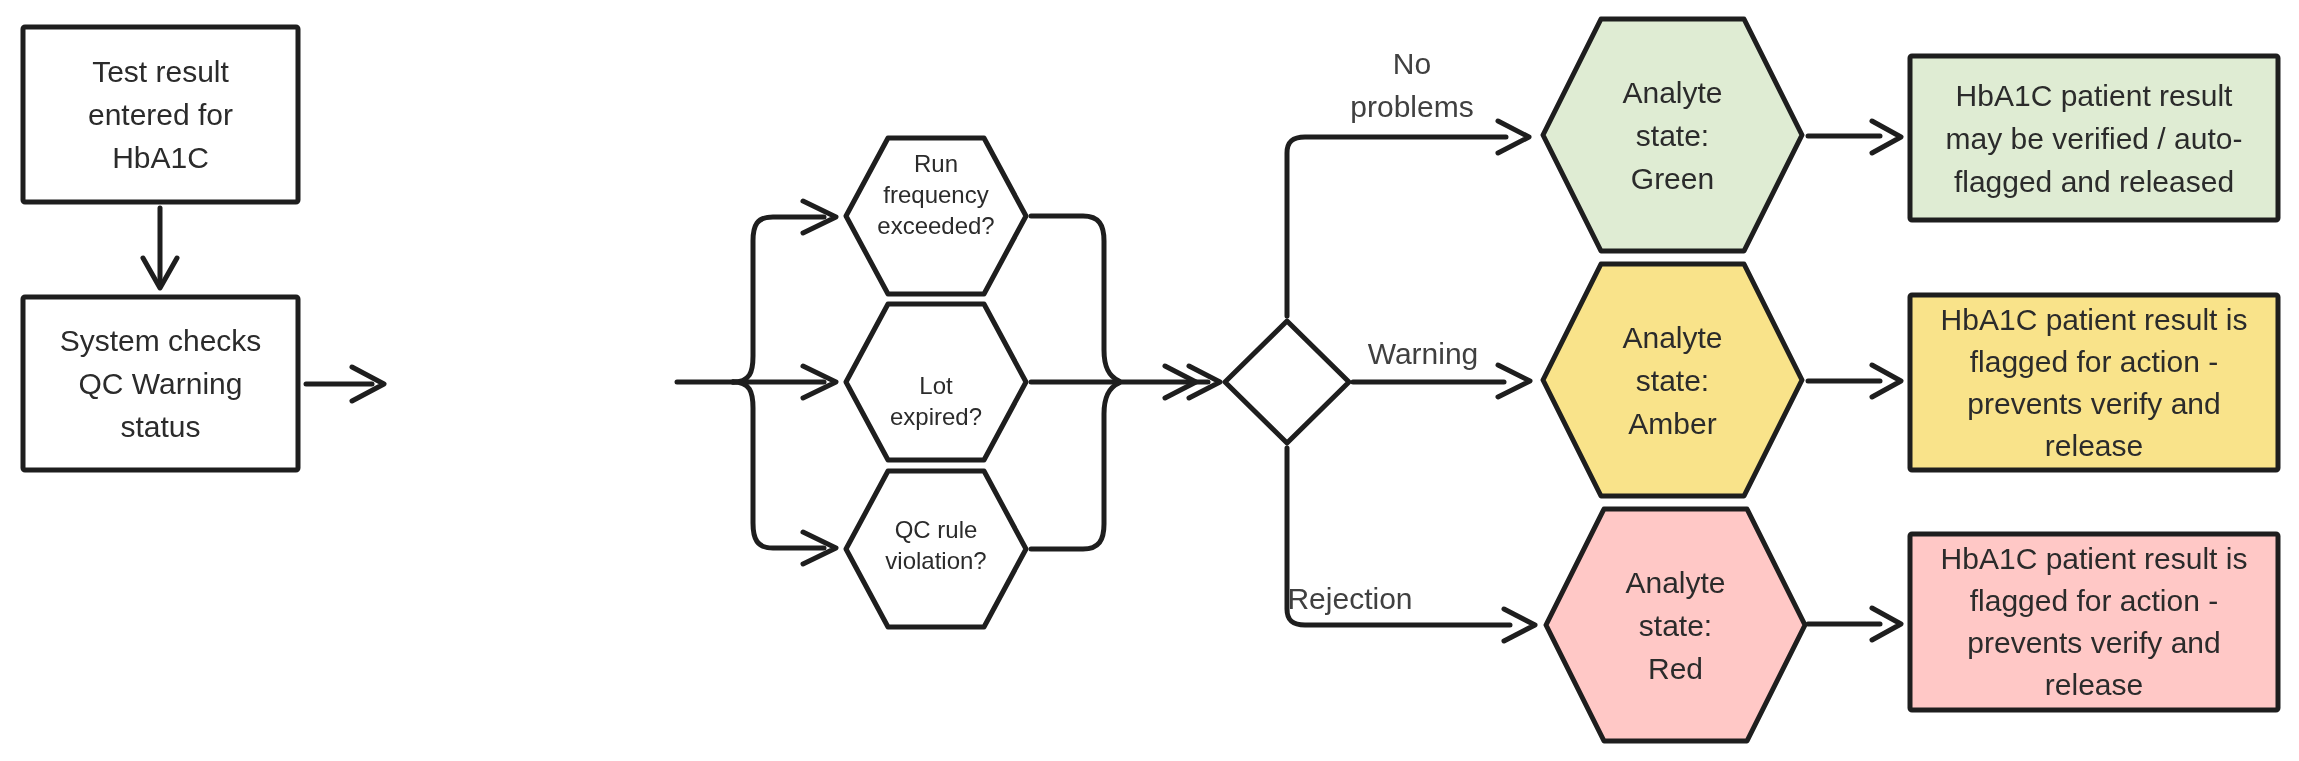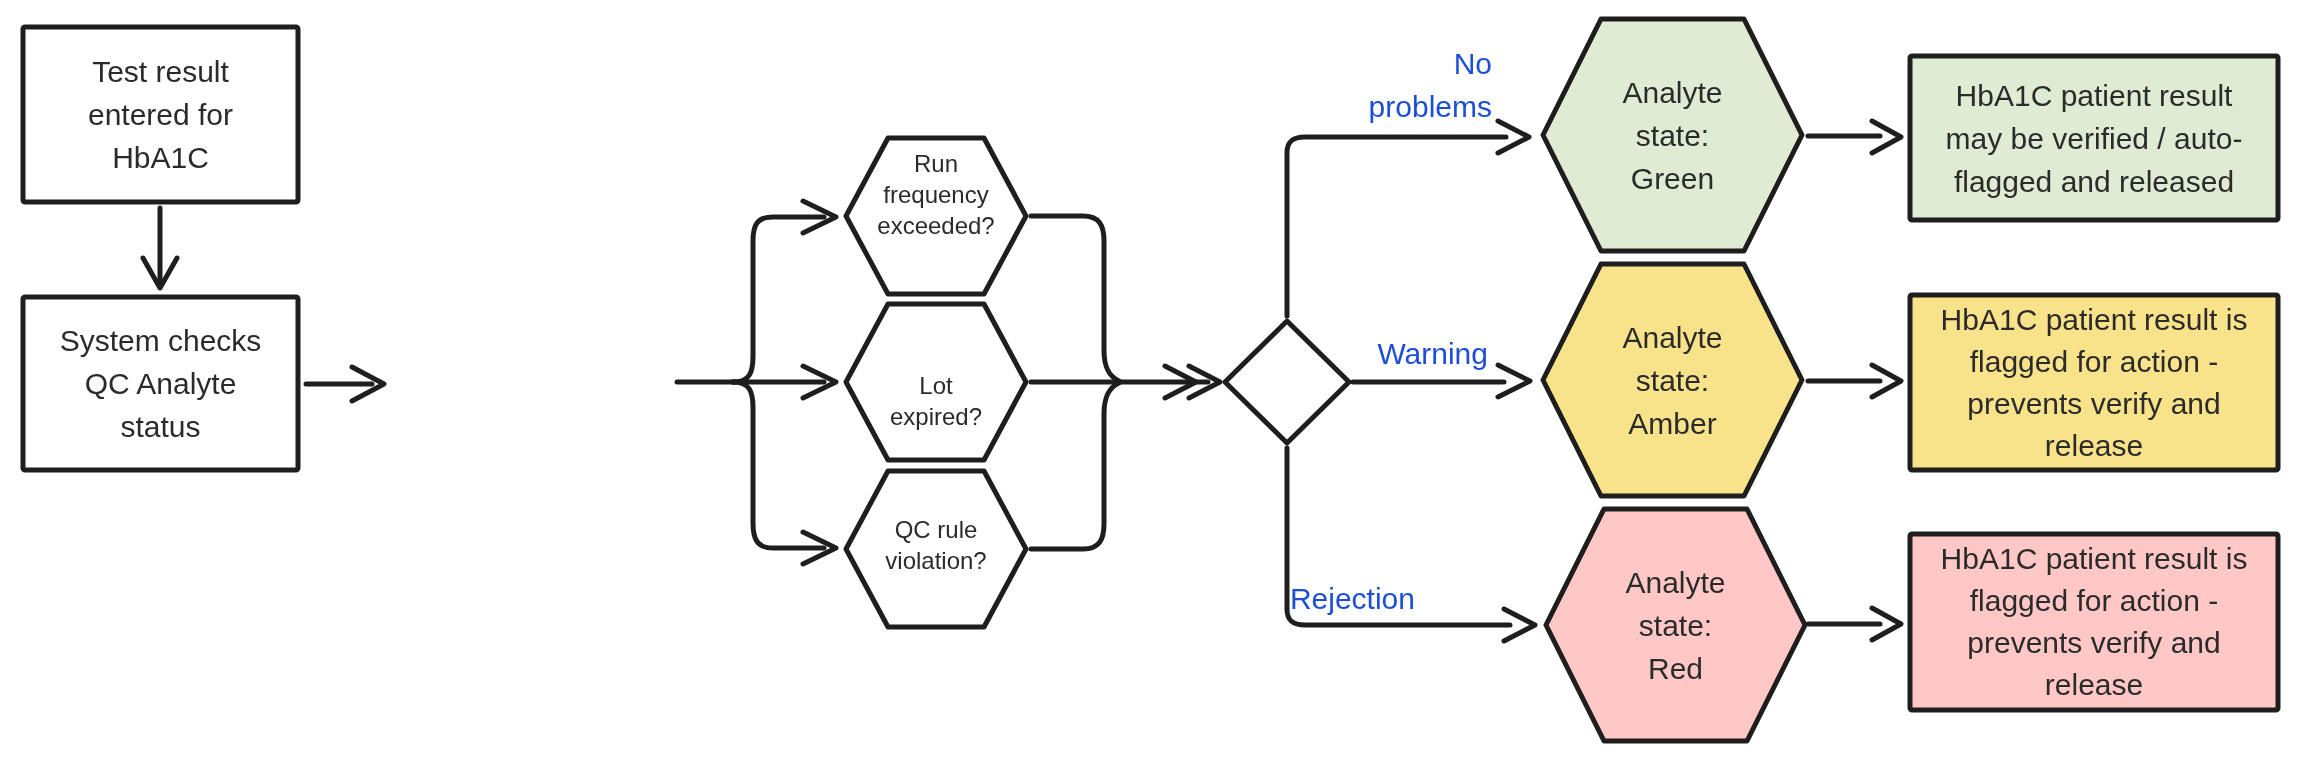--- a/index.html
+++ b/index.html
@@ -17,21 +17,21 @@
   .node{position:absolute;}
   .node .shape{position:absolute;left:0;top:0;overflow:visible;}
   .node .shape rect,.node .shape polygon{stroke:#1e1e1e;stroke-width:5;stroke-linejoin:round;}
   .label{
     position:absolute;left:0;top:0;right:0;bottom:0;
     display:flex;flex-direction:column;justify-content:center;align-items:center;
     text-align:center;
   }
   .fs30{font-size:30px;line-height:43px;}
   .fs24{font-size:24px;line-height:31px;}
-  .edge-label{position:absolute;text-align:right;font-size:30px;line-height:43px;color:#1d4ed8;}
+  .edge-label{position:absolute;text-align:center;font-size:30px;line-height:43px;color:#404040;}
 </style>
 </head>
 <body>
 
 <div class="canvas">
 
   <svg class="connectors" xmlns="http://www.w3.org/2000/svg">
     <g>
       <path d="M 160 208 L 160 282"></path>
       <path d="M 143 258 L 160 288 L 177 258"></path>
@@ -93,21 +93,21 @@
       <div>HbA1C</div>
     </div>
   </div>
 
   <div class="node" style="left:20px;top:294px;width:281px;height:179px">
     <svg class="shape" width="281" height="179" viewBox="0 0 281 179">
         <rect x="3" y="3" width="275" height="173" rx="2" fill="#ffffff"></rect>
       </svg>
     <div class="label fs30">
       <div>System checks</div>
-      <div>QC Analyte</div>
+      <div>QC Warning</div>
       <div>status</div>
     </div>
   </div>
 
 
   <div class="node" style="left:843px;top:135px;width:186px;height:118px">
     <svg class="shape" width="186" height="162" viewBox="0 0 186 162">
         <polygon points="3,81 45,3 141,3 183,81 141,159 45,159" fill="#ffffff"></polygon>
       </svg>
     <div class="label fs24">

